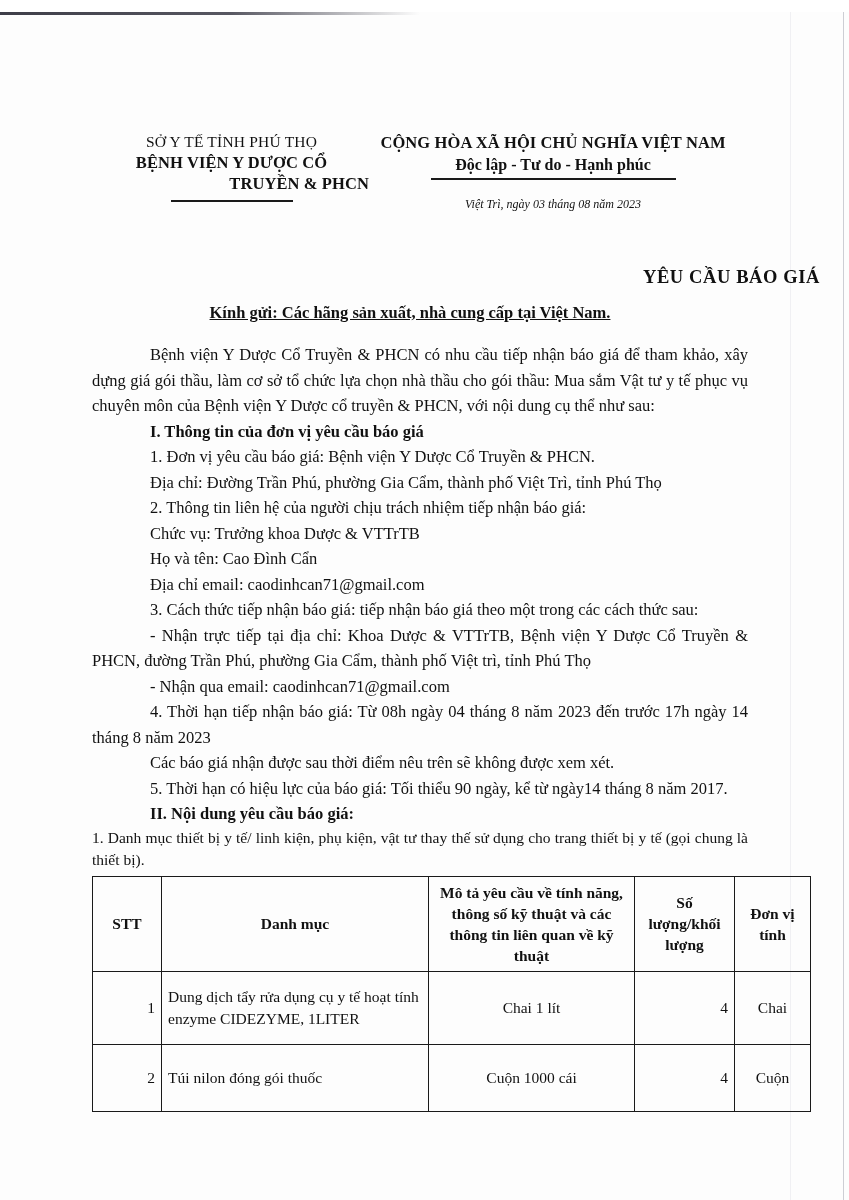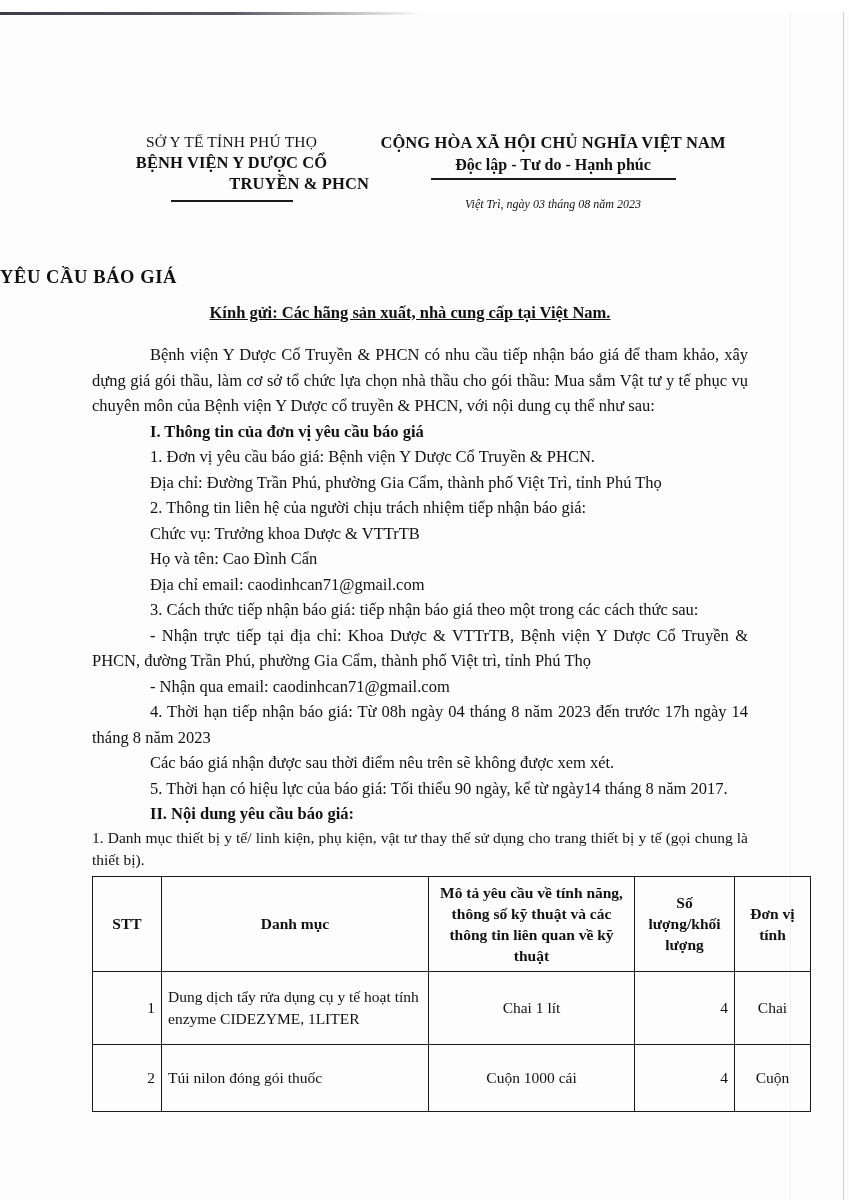--- a/index.html
+++ b/index.html
@@ -117,21 +117,21 @@
     margin-top: 17px;
     white-space: nowrap;
   }
 
   
   .doc-title {
     position: absolute;
     top: 255px;
     left: 0;
     width: 820px;
-    text-align: left;
+    text-align: right;
     font-weight: bold;
     font-size: 18.5px;
     letter-spacing: .6px;
   }
   .doc-subtitle {
     position: absolute;
     top: 291px;
     left: 0;
     width: 820px;
     text-align: center;

